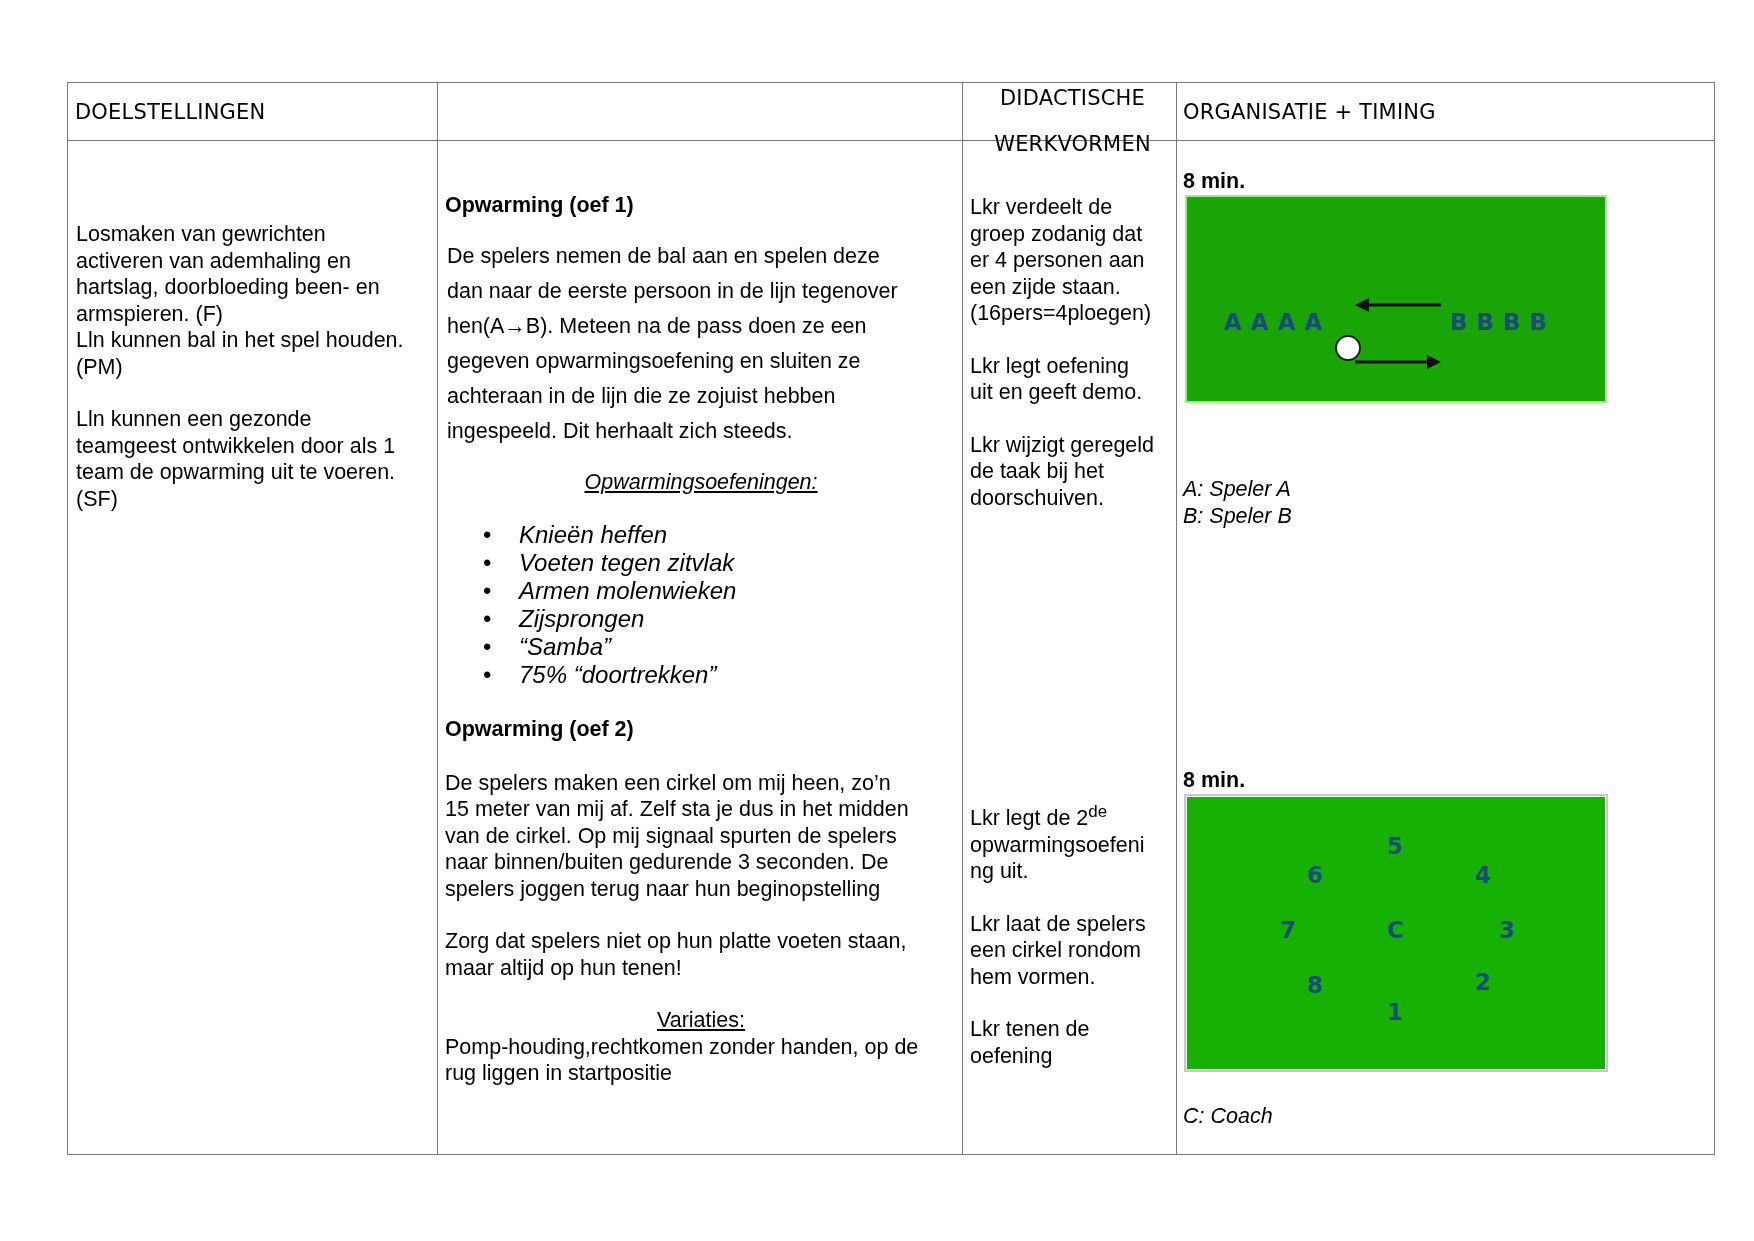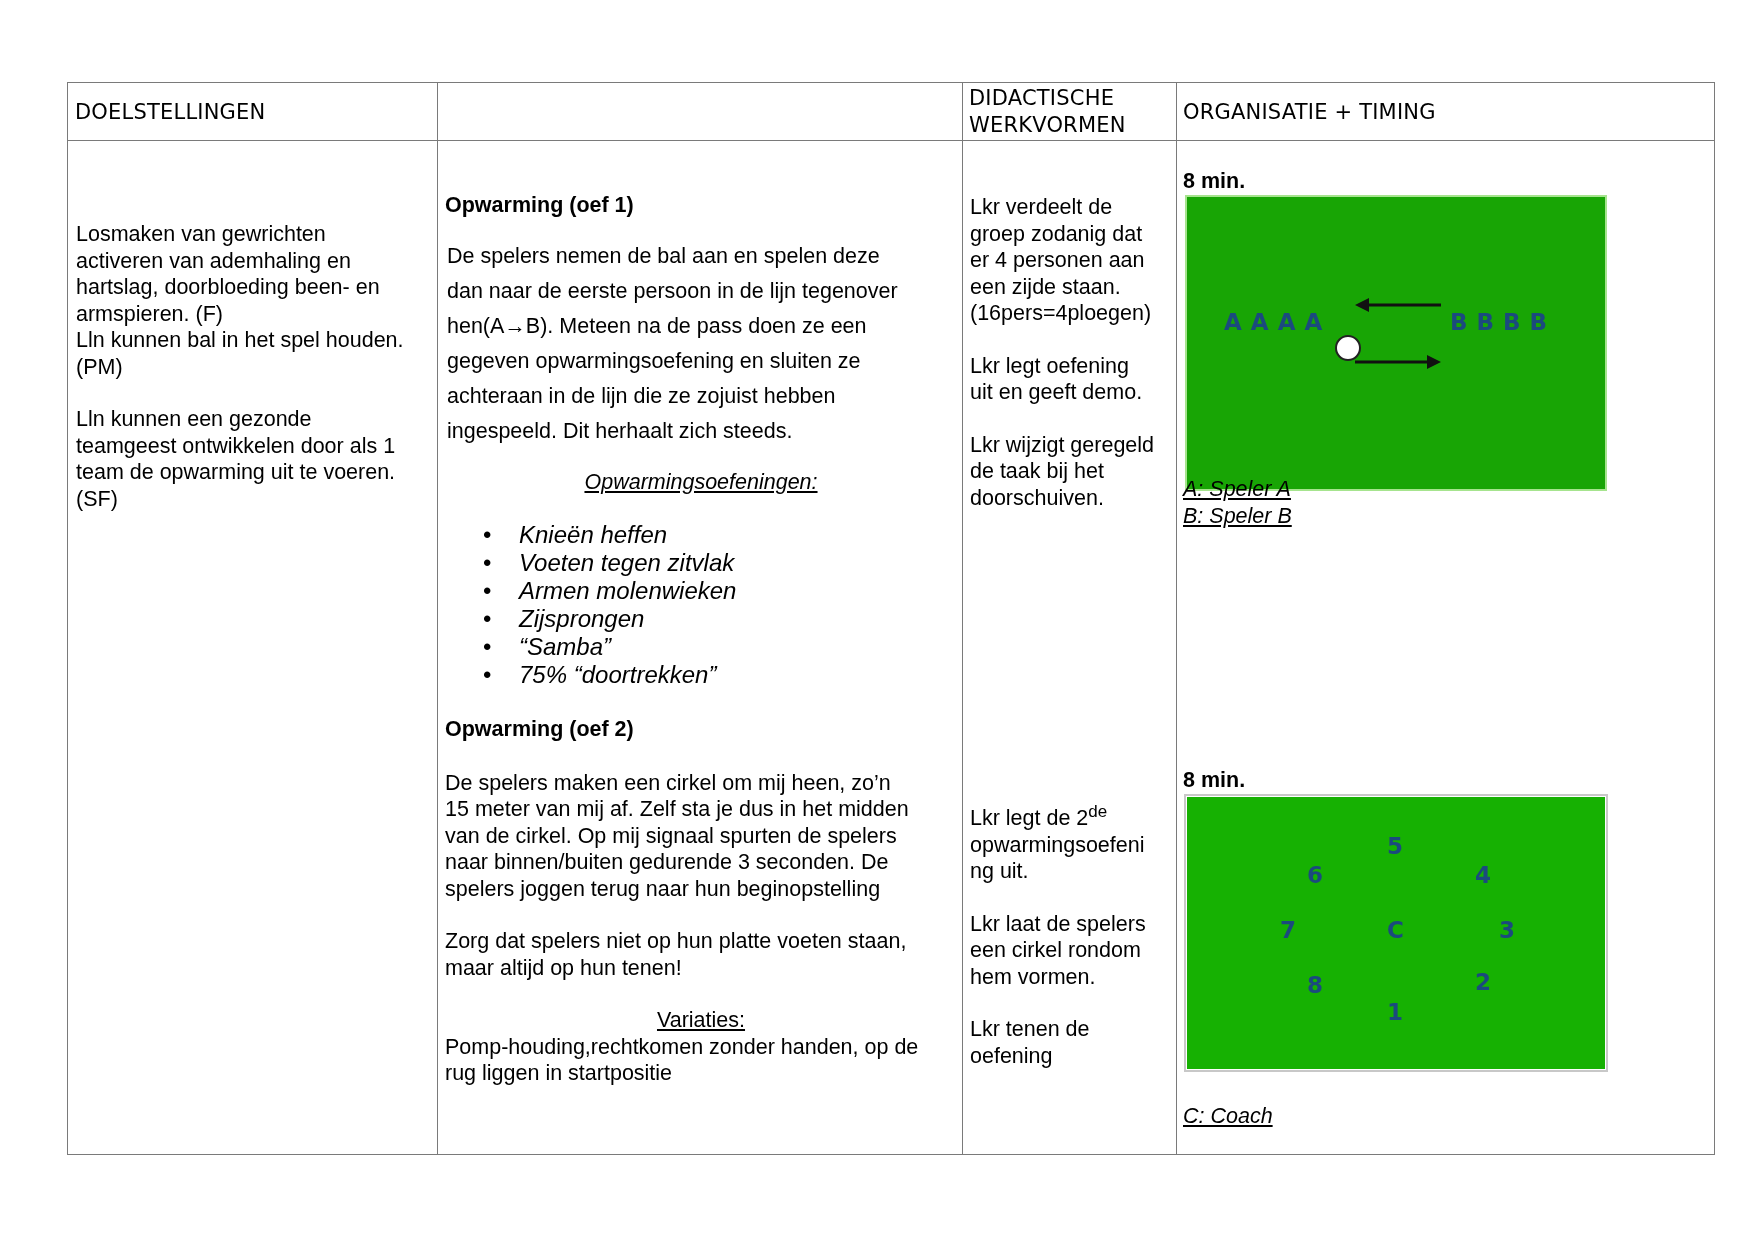--- a/index.html
+++ b/index.html
@@ -4,25 +4,25 @@
 <style>
   html, body { margin:0; padding:0; background:#ffffff; }
   body { width:1754px; height:1241px; position:relative; overflow:hidden;
          font-family:"Liberation Sans", sans-serif; color:#000; }
   .table { position:absolute; left:67px; top:82px; width:1648px; height:1073px;
            border:1.5px solid #7a7a7a; box-sizing:border-box; }
   .hdr-line { position:absolute; left:0; right:0; top:57px; height:0; border-top:1.5px solid #7a7a7a; }
   .vline { position:absolute; top:0; bottom:0; width:0; border-left:1.5px solid #7a7a7a; }
   .hcell { position:absolute; top:0; height:57px; display:flex; align-items:center;
            font-family:"DejaVu Sans", sans-serif; font-size:21px; letter-spacing:0.2px; padding-left:7px; box-sizing:border-box; }
-  .hcell.two { line-height:27px; align-items:flex-start; padding-top:2px; }
+  .hcell.two { line-height:27px; align-items:center; padding-top:2px;gap:19px; }
   .txt { position:absolute; font-size:21.5px; line-height:26.5px; }
   .txt p { margin:0; }
   .bold { font-weight:bold; }
-  .ital { font-style:italic;text-decoration:underline; }
+  .ital { font-style:italic; }
   .ul { text-decoration:underline;text-align:center; }
   .wide { line-height:35px; }
   ul.bullets { margin:0; padding:0; list-style:none; }
   ul.bullets li { position:relative; padding-left:74px; font-style:italic; line-height:28px; font-size:24px; }
   ul.bullets li::before { content:"\2022"; position:absolute; left:38px; font-style:normal; }
   .field { position:absolute; background:#18a505; }
   .field.f1 { box-shadow:0 0 0 2px #a6e48e; }
   .field.f2 { outline:2px solid #c8c8c8; outline-offset:1px; background:#16b102; }
   .lbl { position:absolute; font-family:"DejaVu Sans", sans-serif; font-weight:bold; color:#1b4a7e; font-size:23px; }
   .ball { position:absolute; width:26px; height:26px; border-radius:50%; background:#fff; border:2px solid #222; box-sizing:border-box; }
@@ -130,21 +130,21 @@
       <span>een cirkel rondom</span><br>
       <span>hem vormen.</span>
     </p>
     <p style="margin-top:26px">
       <span>Lkr tenen de</span><br>
       <span>oefening</span>
     </p>
   </div>
 
   <div class="txt bold" style="left:1115px;top:85px">8 min.</div>
-  <div class="field f1" style="left:1119px;top:114px;width:418px;height:292px">
+  <div class="field f1" style="left:1119px;top:114px;width:418px;height:204px">
     <div class="lbl" style="left:37px;top:112px;letter-spacing:9px">
       <span>A</span><span>A</span><span>A</span><span>A</span>
     </div>
     <div class="lbl" style="left:263px;top:112px;letter-spacing:9px">
       <span>B</span><span>B</span><span>B</span><span>B</span>
     </div>
     <div class="ball" style="left:148px;top:138px"></div>
     <svg style="position:absolute;left:0;top:0" width="418" height="248">
       <line x1="254" y1="108" x2="174" y2="108" stroke="#111" stroke-width="3"></line>
       <polygon points="168,108 182,101 182,115" fill="#111"></polygon>

